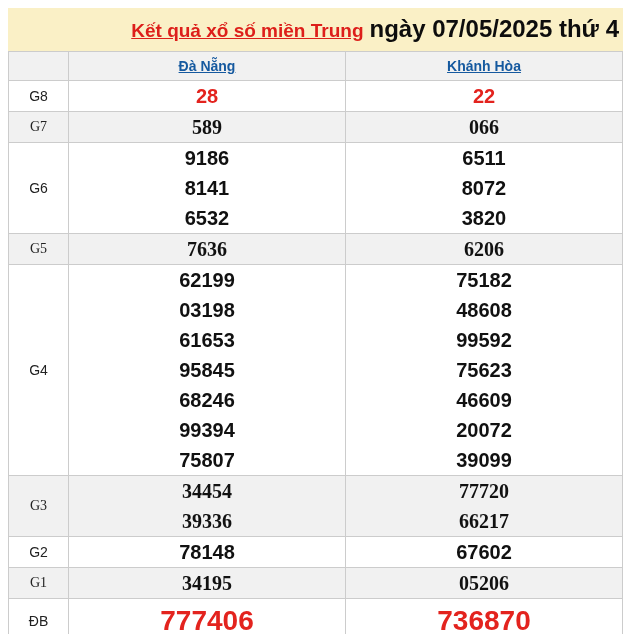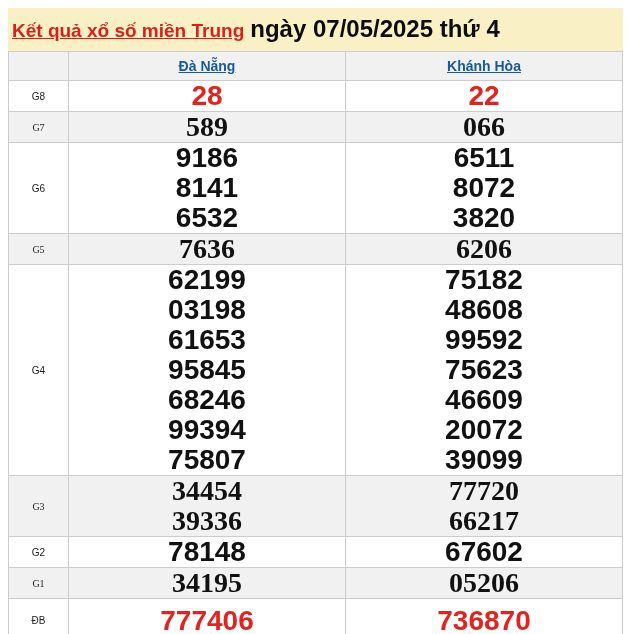--- a/index.html
+++ b/index.html
@@ -8,21 +8,21 @@
     background: #ffffff;
     font-family: "Liberation Sans", sans-serif;
   }
   .page {
     width: 615px;
     margin: 8px auto 0 auto;
   }
   
   .title-bar {
     background: #faf0c6;
-    text-align: left;
+    text-align: right;
     padding: 7px 4px 8px 4px;
   }
   .title-link {
     color: #dd1f1a;
     font-weight: bold;
     font-size: 19px;
     text-decoration: underline;
     cursor: pointer;
   }
   .title-date {
@@ -53,26 +53,26 @@
   .col-link {
     color: #15599f;
     font-size: 14px;
     font-weight: bold;
     text-decoration: underline;
     cursor: pointer;
   }
   tbody tr.row-white { background: #ffffff; }
   tbody tr.row-gray  { background: #f1f1f1; font-family: Liberation Serif, serif; }
   td.label-cell {
-    font-size: 10px;
+    font-size: 14px;
     color: #222222;
     font-weight: normal;
   }
   .num {
-    font-size: 28px;
+    font-size: 20px;
     font-weight: bold;
     color: #111111;
     line-height: 30px;
     white-space: nowrap;
   }
   td.red .num { color: #e3231e; }
   tr.jackpot .num {
     font-size: 28px;
     line-height: 43px;
   }

